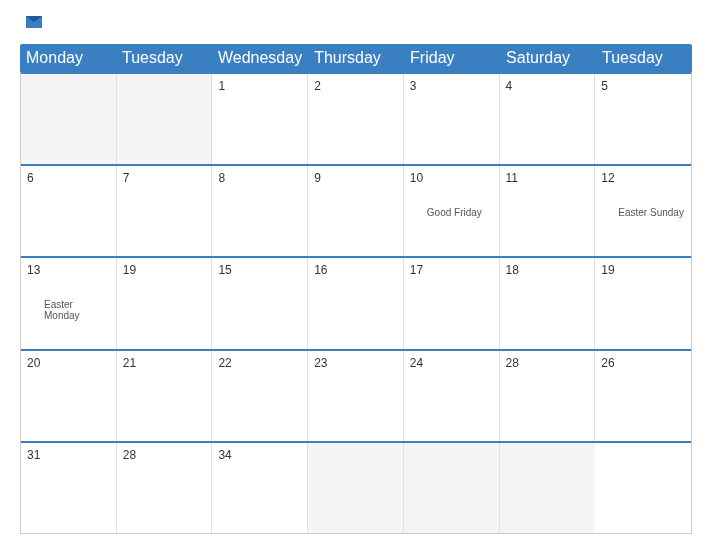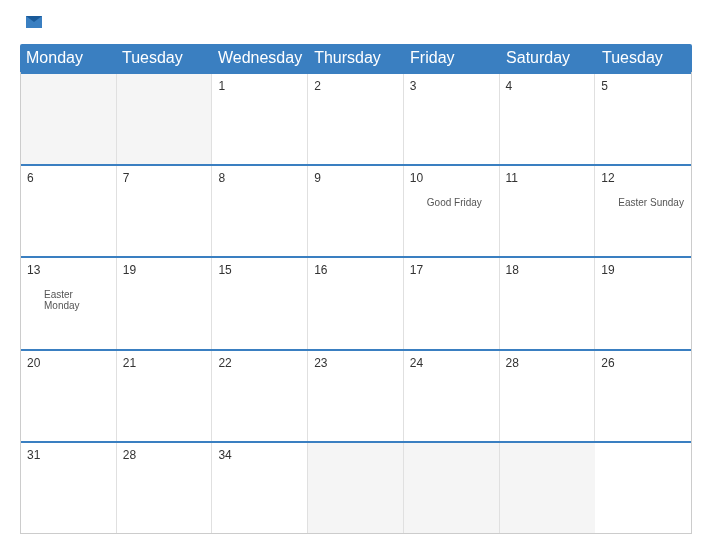--- a/index.html
+++ b/index.html
@@ -112,21 +112,21 @@
     }
     .day-num {
       font-size: 12px;
       color: #333;
       font-weight: normal;
       margin-bottom: 2px;
     }
     .day-event {
       font-size: 10px;
       color: #555;
-      margin-top: 10px;
+      margin-top: 20px;
       padding-left: 17px;
     }
   </style>
 </head>
 <body>
 
 <div class="page">
 
   <div class="header">
     <div class="logo">

